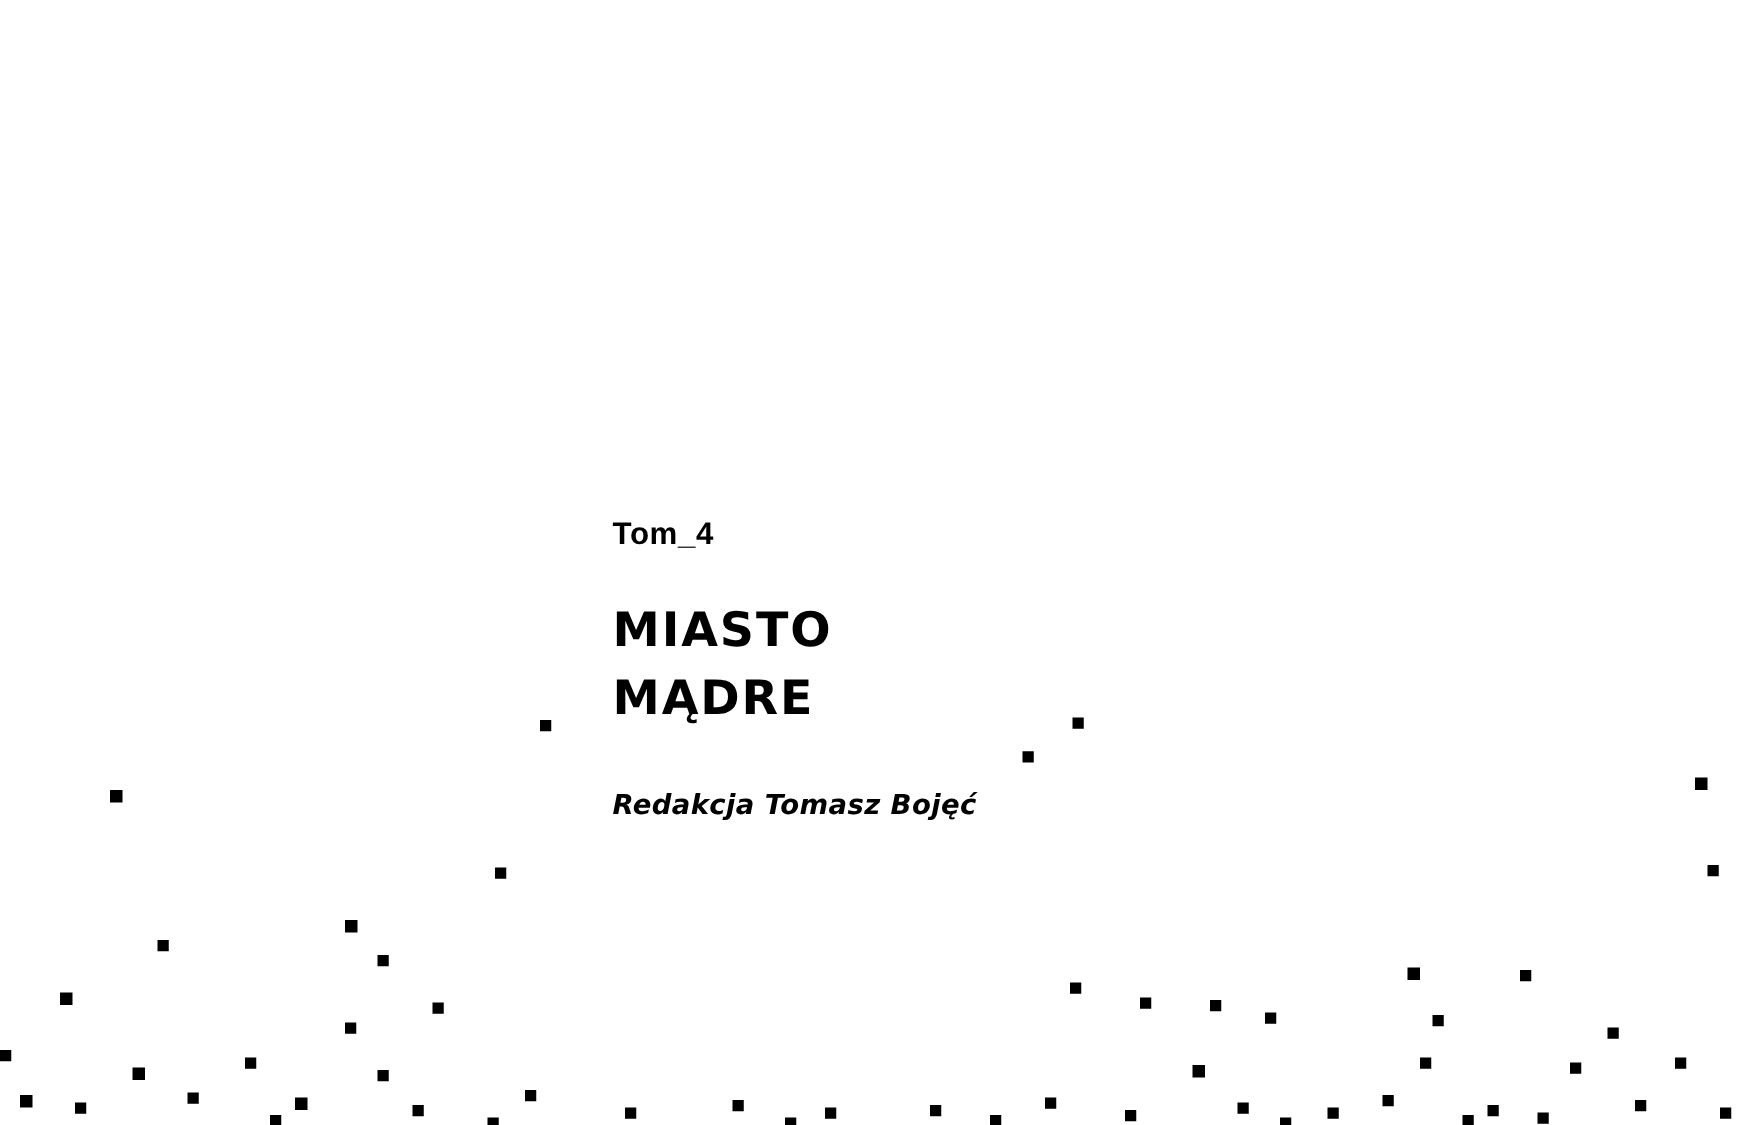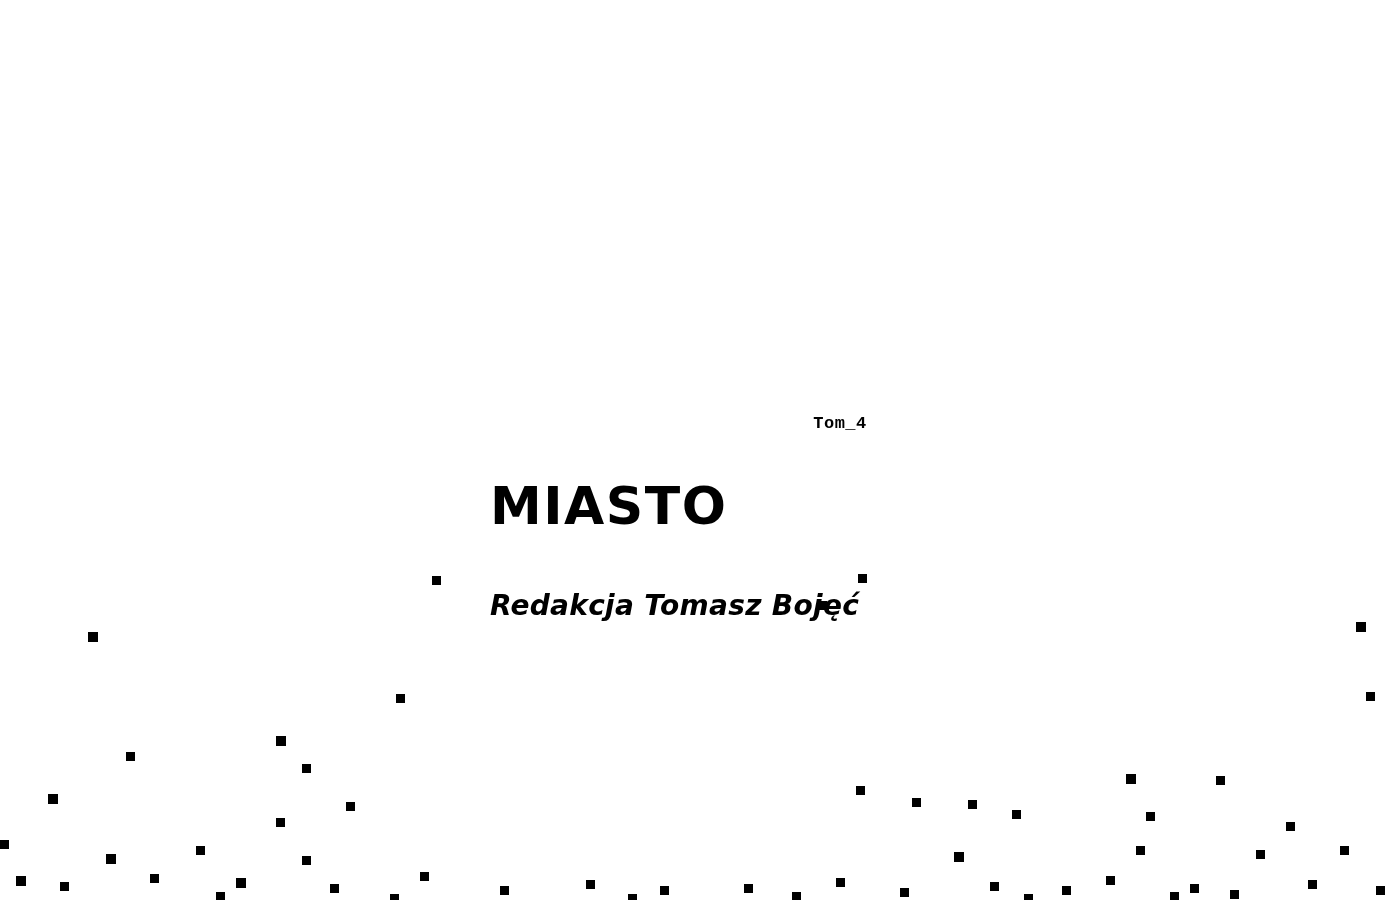--- a/index.html
+++ b/index.html
@@ -16,48 +16,47 @@
     font-family: "DejaVu Sans", sans-serif;
   }
   
   .text-block {
     position: absolute;
     left: 490px;
     top: 415px;
     width: 700px;
   }
   .volume-label {
-    font-family: Liberation Mono, monospace;
+    font-family: Liberation Sans, sans-serif;
     font-weight: 700;
-    font-size: 17px;
+    font-size: 25px;
     letter-spacing: 0.5px;
     color: #000000;
     margin: 0 0 38px 0;
     line-height: 1;
-    text-align: center;
   }
   .title {
     font-family: "DejaVu Sans", sans-serif;
     font-weight: 700;
-    font-size: 52px;
+    font-size: 38px;
     letter-spacing: 1.5px;
     line-height: 1.42;
     color: #000000;
     margin: 0;
     text-transform: uppercase;
   }
   .title .line {
     display: block;
     white-space: nowrap;
   }
   .editor {
     font-family: "DejaVu Sans", sans-serif;
     font-style: italic;
     font-weight: 700;
-    font-size: 28px;
+    font-size: 22px;
     letter-spacing: 0.3px;
     color: #000000;
     margin: 48px 0 0 0;
     line-height: 1;
   }
   
   .dot {
     position: absolute;
     background: #000000;
   }
@@ -130,18 +129,19 @@
       <div class="dot" style="left: 792px; top: 892px; width: 9px; height: 9px; background: rgb(0, 0, 0);"></div>
       <div class="dot" style="left: 1024px; top: 894px; width: 9px; height: 9px; background: rgb(0, 0, 0);"></div>
       <div class="dot" style="left: 1170px; top: 892px; width: 9px; height: 9px; background: rgb(0, 0, 0);"></div>
     </div>
 
   <div class="text-block">
     <p class="volume-label">Tom_4</p>
 
     <h1 class="title">
       <span class="line">MIASTO</span>
+      <span class="line">MĄDRE</span>
     </h1>
 
     <p class="editor">Redakcja Tomasz Bojęć</p>
   </div>
 
 </div>
 
 </body></html>

